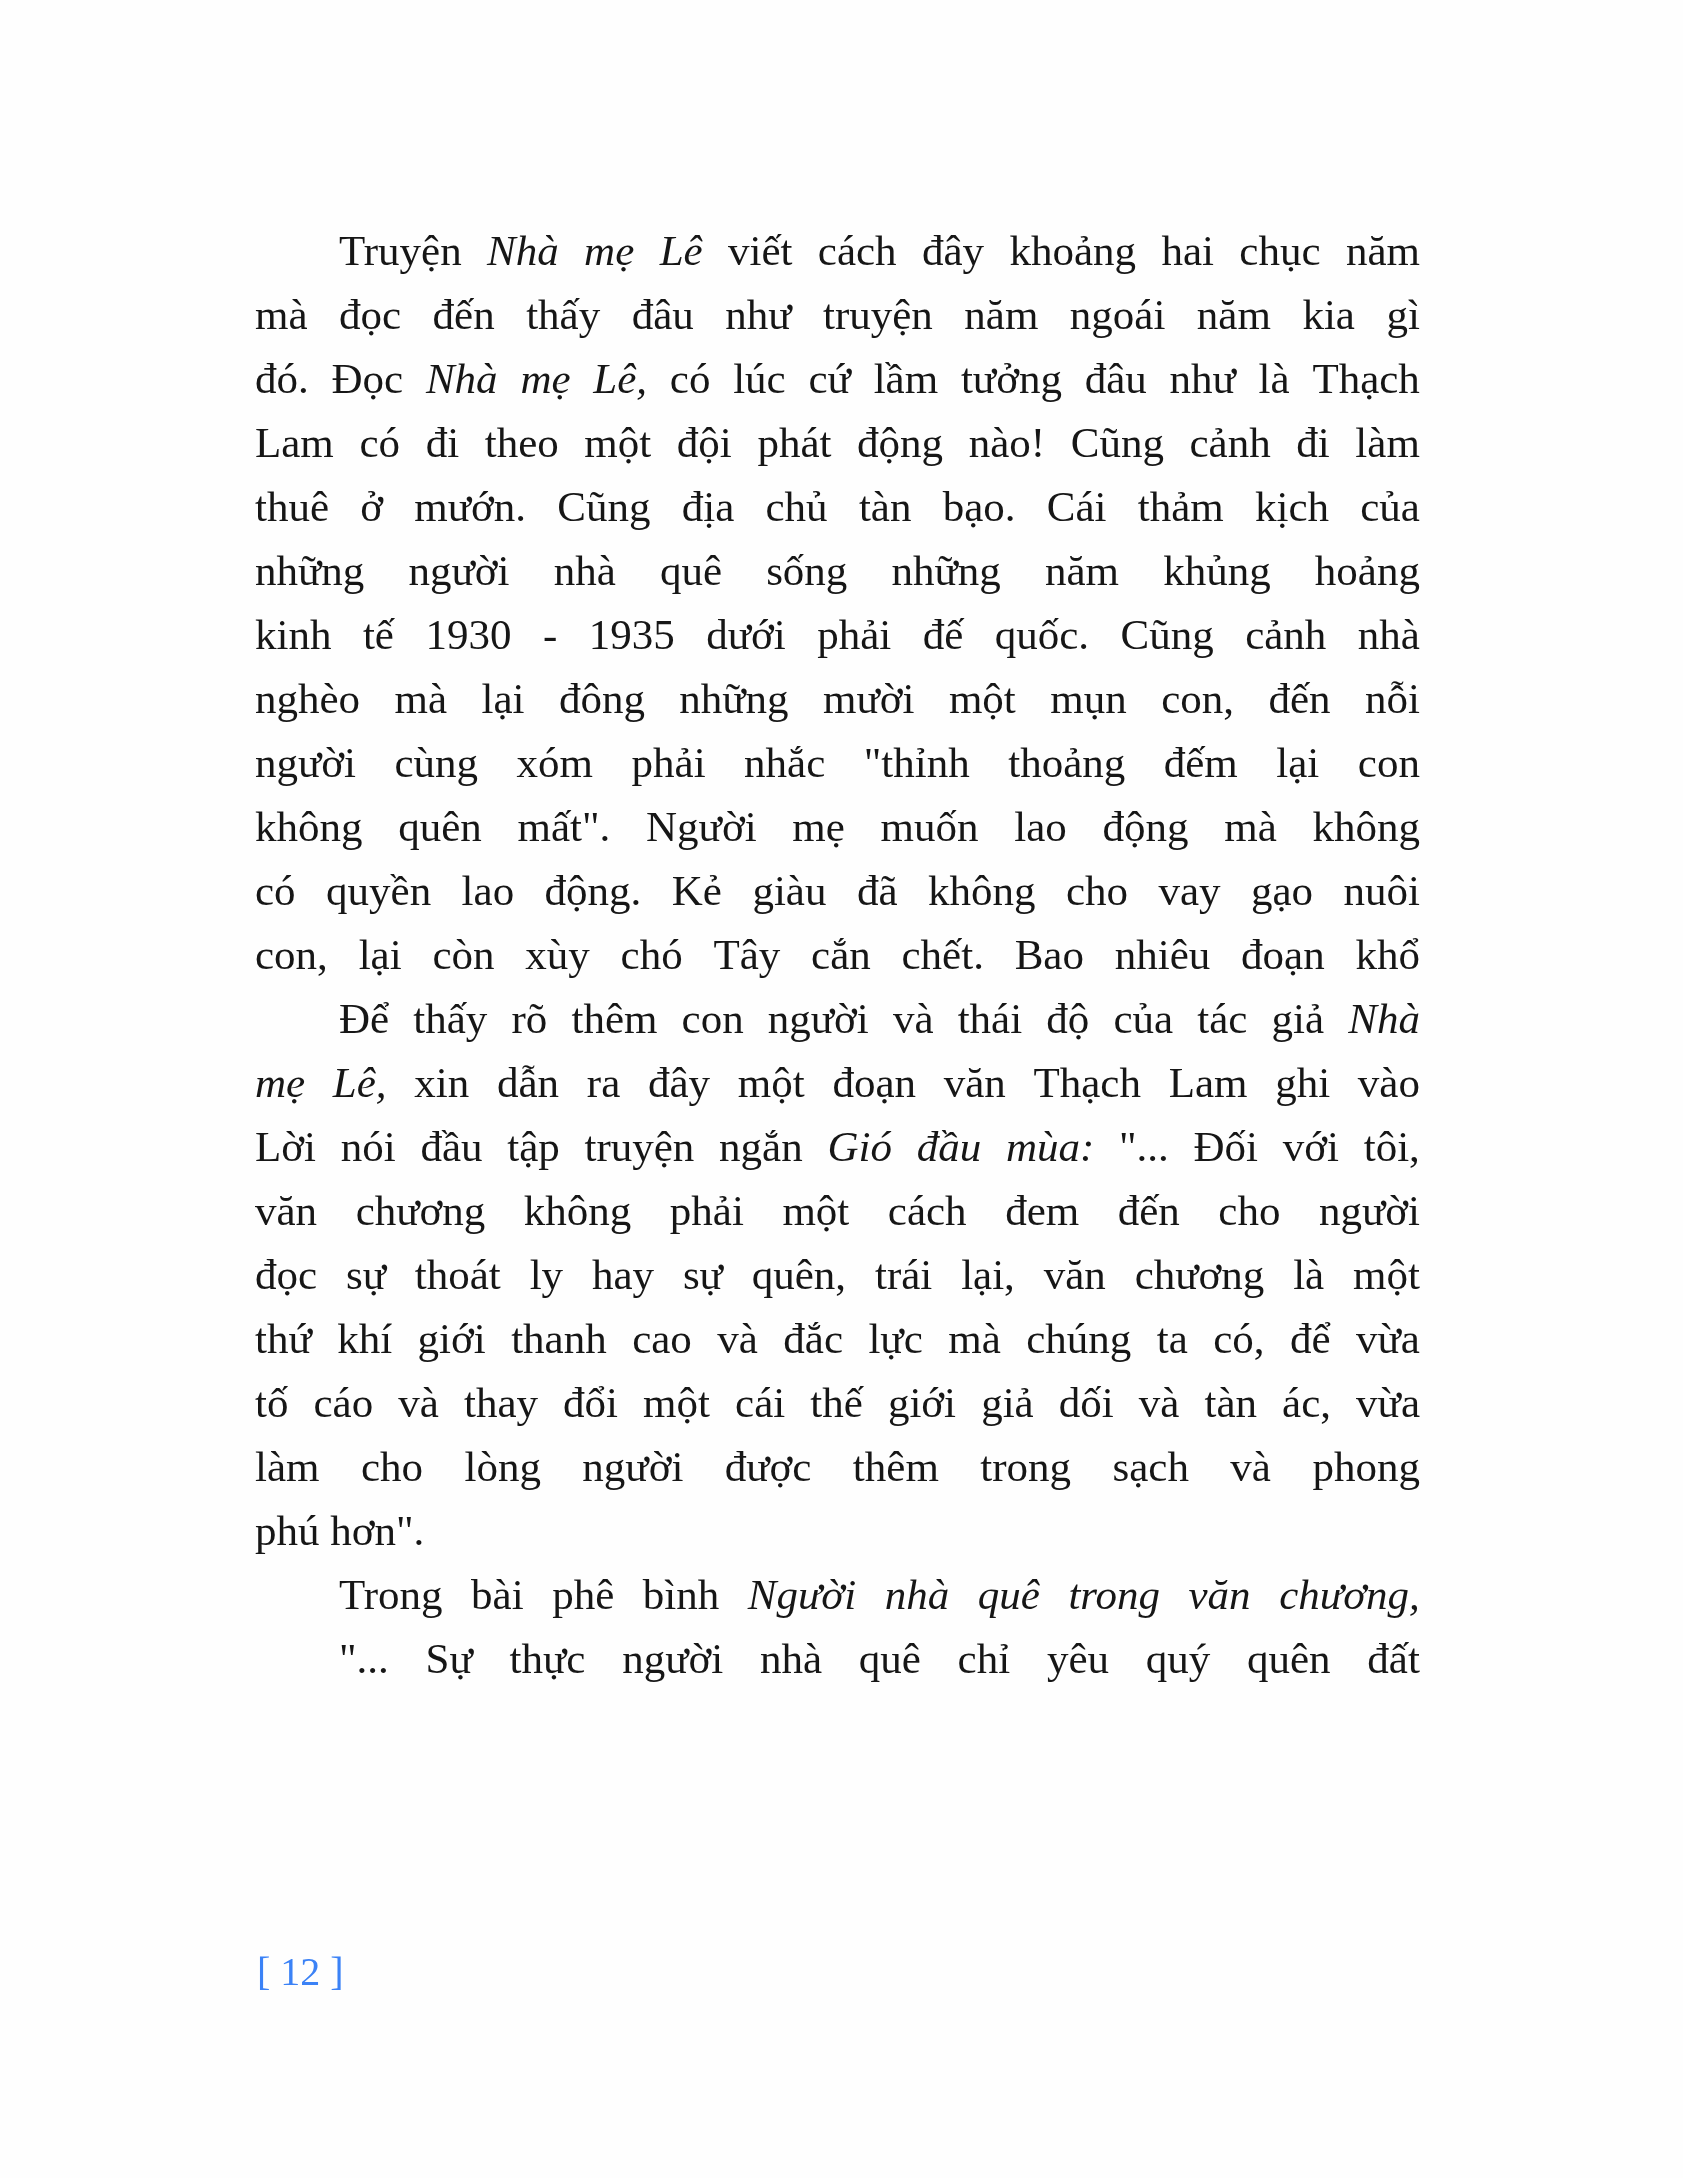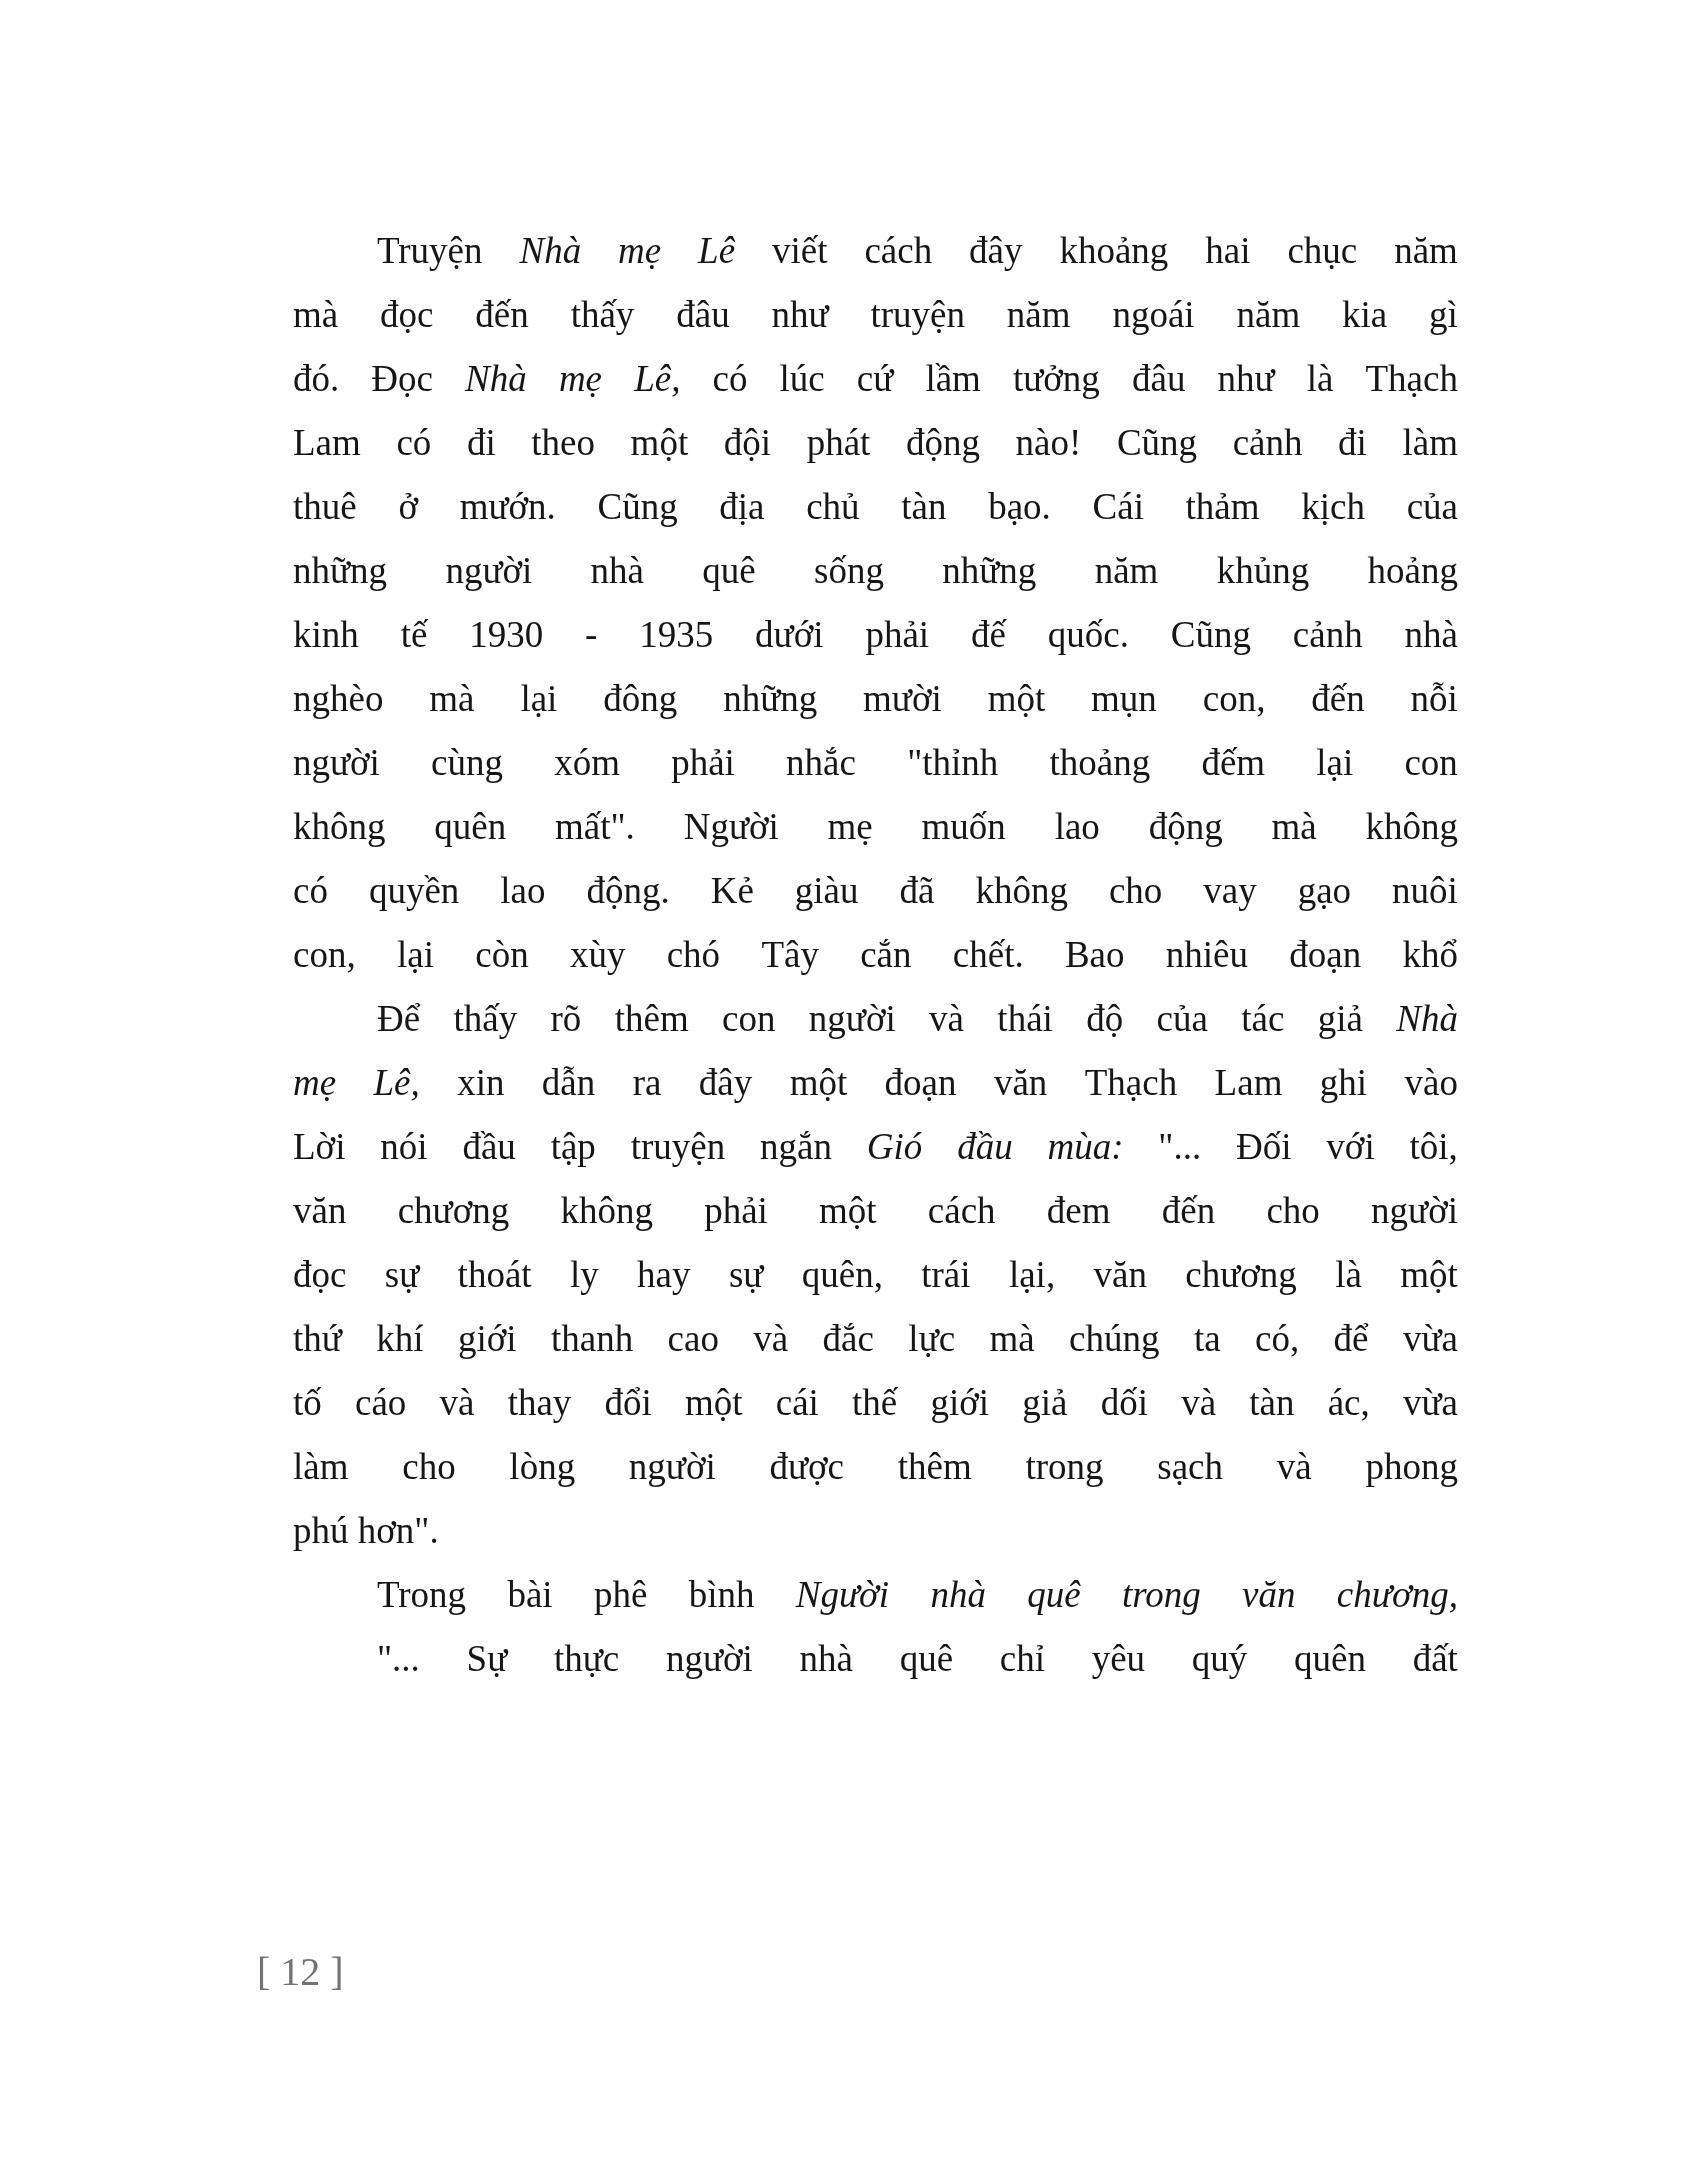--- a/index.html
+++ b/index.html
@@ -11,42 +11,41 @@
     background-color: #fefefe;
     font-family: "Liberation Serif", "DejaVu Serif", serif;
     color: #161616;
     overflow: hidden;
   }
   .text-block {
     position: absolute;
     left: 255px;
     top: 219px;
     width: 1165px;
-    font-size: 37px;
-    margin-left: 38px;
+    font-size: 43px;
   }
   .line {
     height: 64px;
     line-height: 64px;
     white-space: nowrap;
   }
   .line.j {
     display: flex;
     justify-content: space-between;
     white-space: normal;
   }
   .line.ind { padding-left: 84px; }
   .it { font-style: italic; }
   .page-number {
     position: absolute;
     left: 257px;
     top: 1940px;
     font-size: 40px;
     line-height: 64px;
-    color: #737373;
+    color: #3b82f6;
   }
 </style>
 </head>
 <body>
 
 <div class="page">
   <div class="text-block" id="text-block">
       <div class="line j ind">
         <span>Truyện</span>
         <span class="it">Nhà</span>

